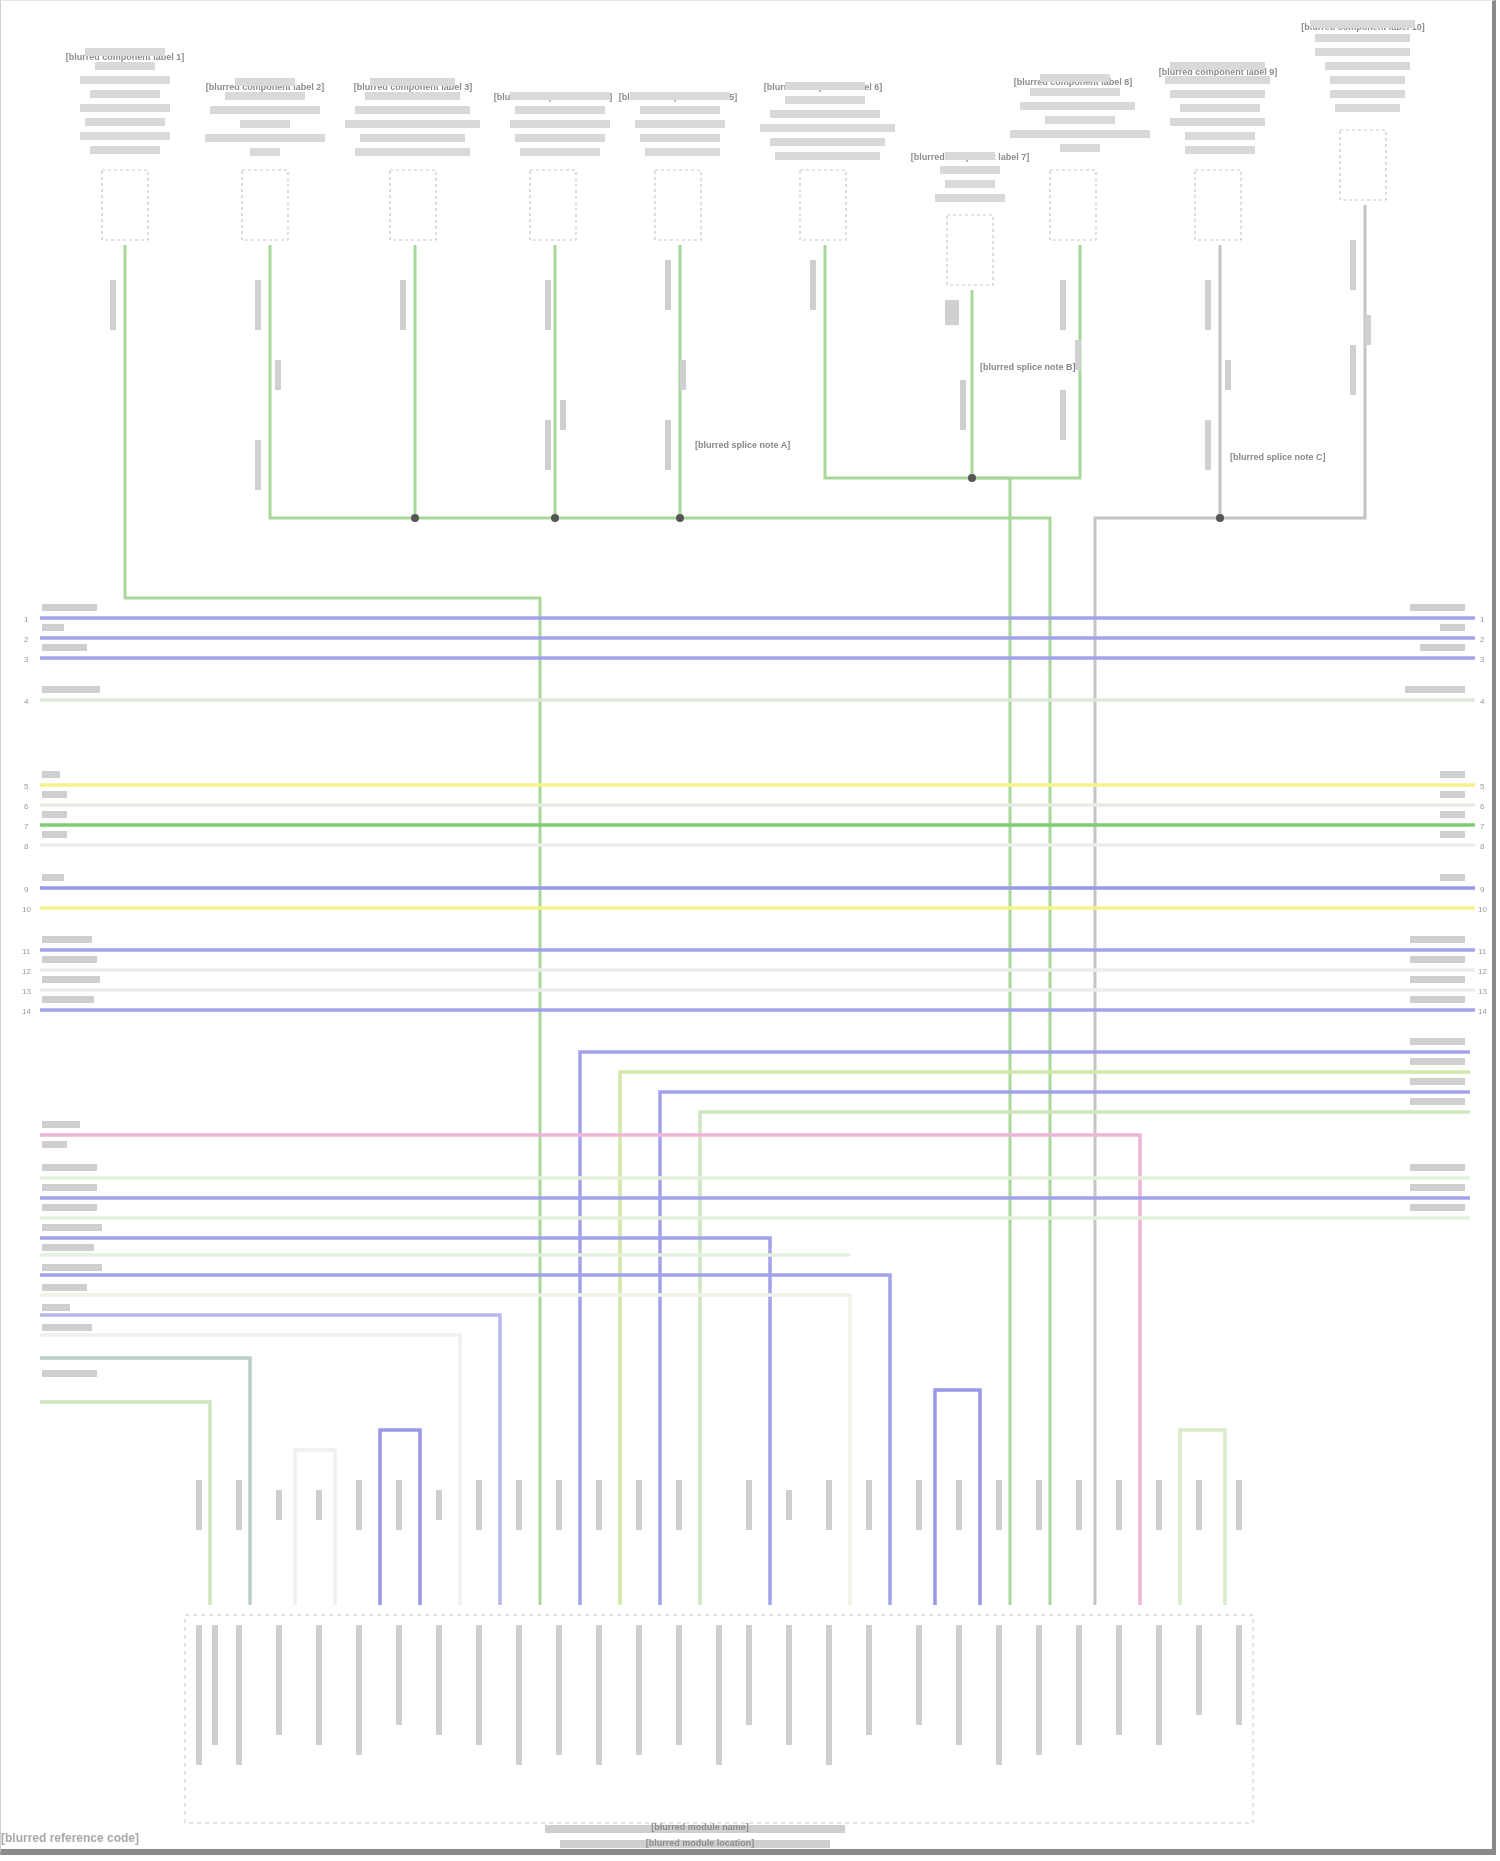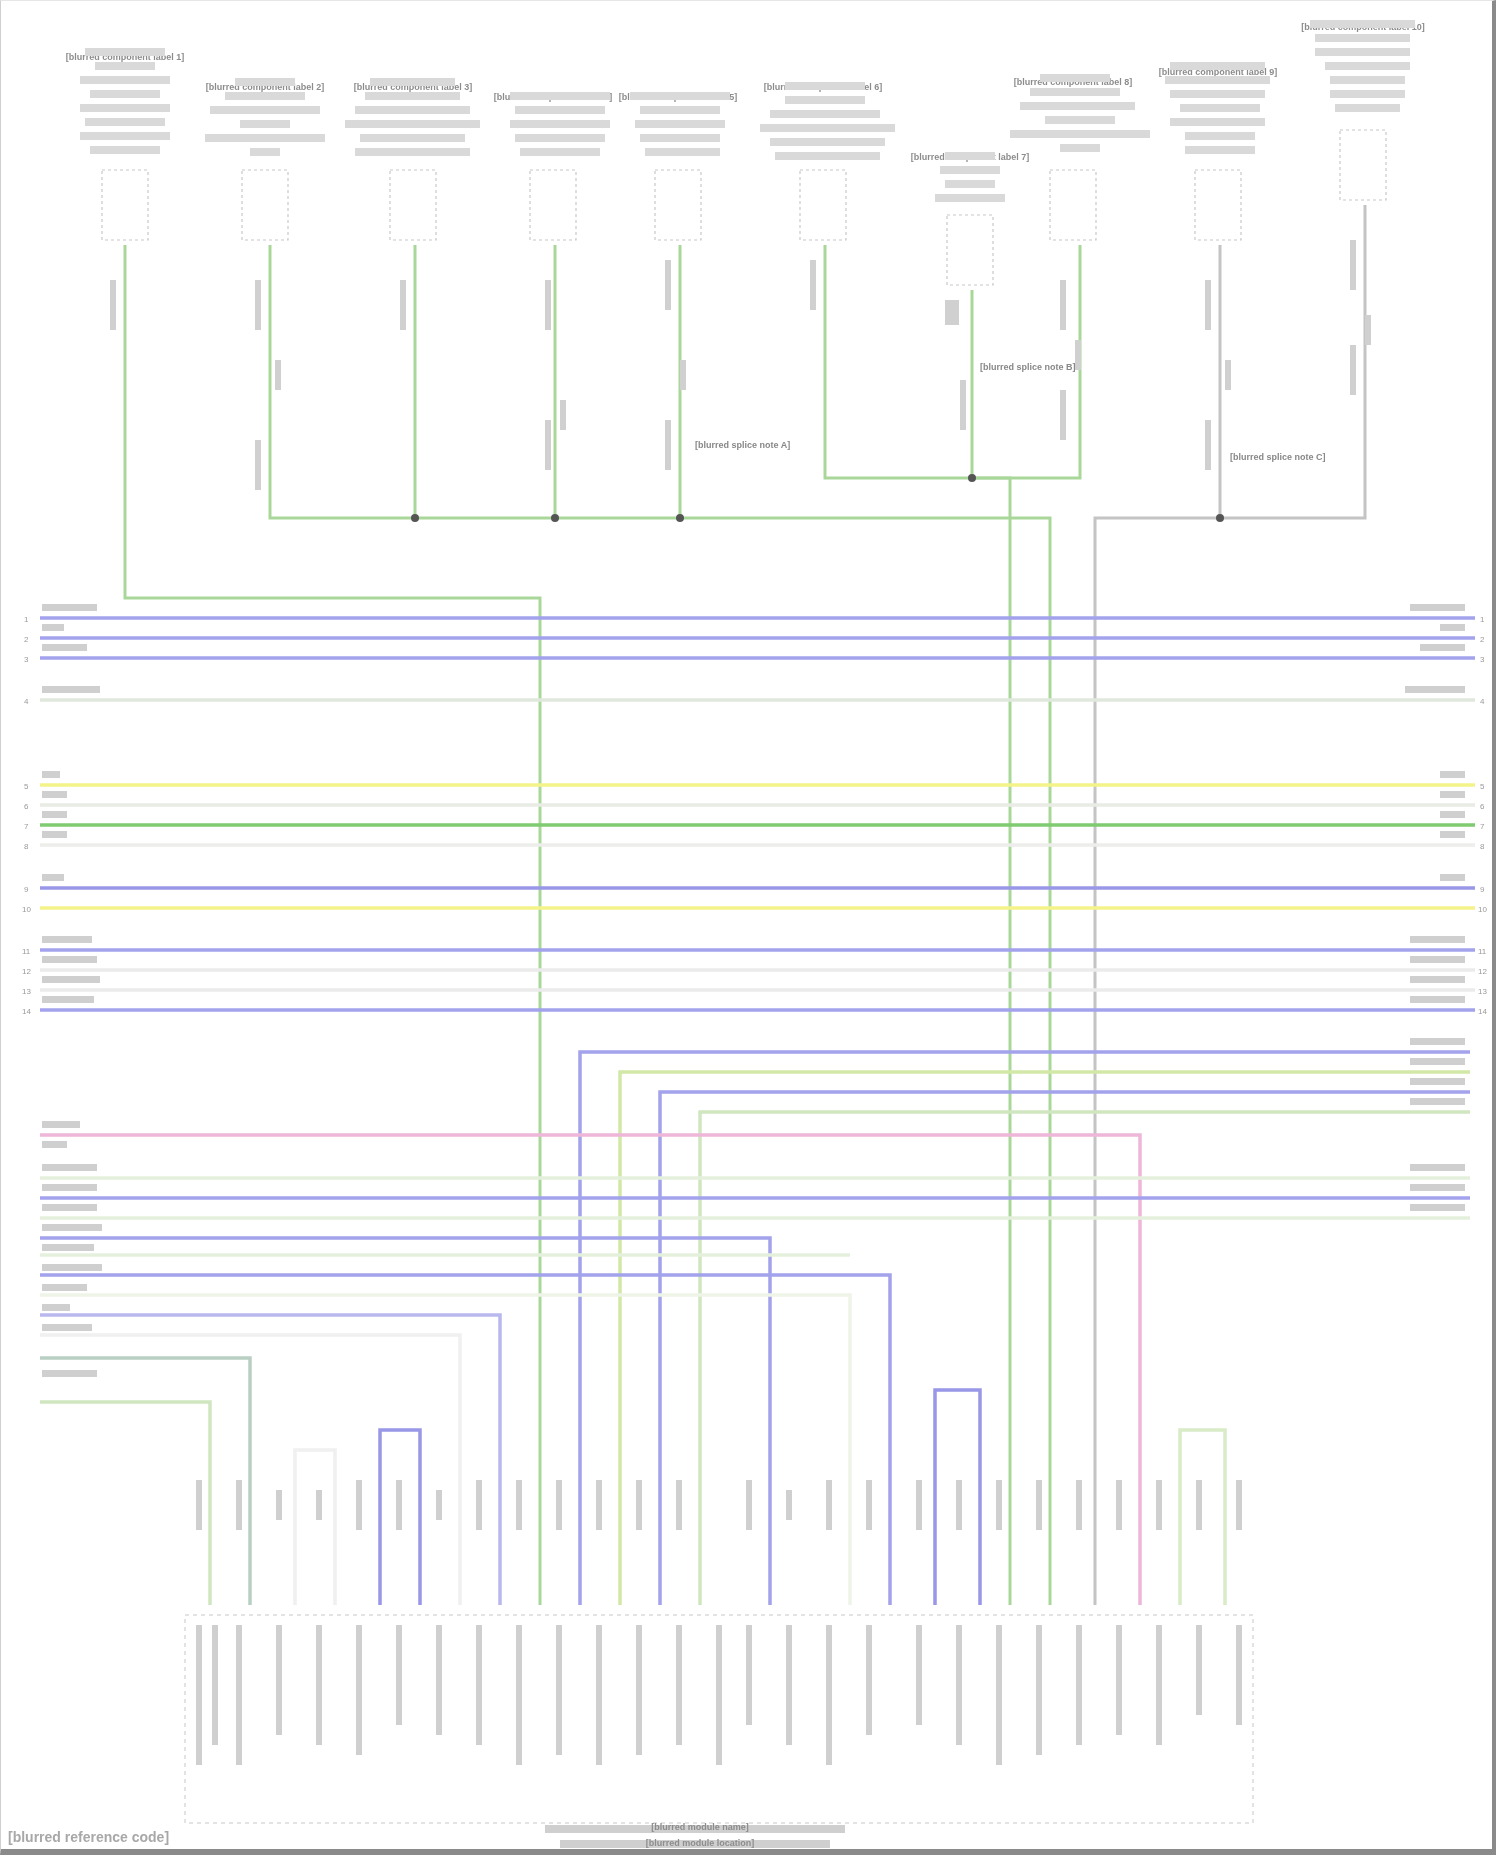--- a/index.html
+++ b/index.html
@@ -5,21 +5,21 @@
   html, body { margin: 0; padding: 0; background: #ffffff; }
   body { width: 1500px; height: 1861px; position: relative; overflow: hidden;
          font-family: "Liberation Sans", sans-serif; }
   .frame { position: absolute; left: 0; top: 0; width: 1496px; height: 1855px;
            border-right: 4px solid #8a8a8a; border-bottom: 6px solid #8a8a8a;
            border-left: 1px solid #cfcfcf; border-top: 1px solid #e6e6e6; box-sizing: border-box; }
   svg { position: absolute; left: 0; top: 0; }
   .lbl { font-family: "Liberation Sans", sans-serif; font-size: 9px; fill: #888; font-weight: bold; }
   .cmp { font-family: "Liberation Sans", sans-serif; font-size: 9px; fill: #8c8c8c; font-weight: bold; text-anchor: middle; }
   .pin { font-family: "Liberation Sans", sans-serif; font-size: 8px; fill: #9a9a9a; }
-  .foot { position: absolute; left: 8px; bottom: 16px; font-size: 14px; color: #a8a8a8; font-weight: bold; }
+  .foot { position: absolute; left: 1px; bottom: 16px; font-size: 12px; color: #a8a8a8; font-weight: bold; }
 </style>
 </head>
 <body>
 
 <div class="frame"></div>
 
 <svg width="1500" height="1861" viewBox="0 0 1500 1861">
 
   <g fill="none" stroke="#c8c8c8" stroke-dasharray="3,3" stroke-width="1.2">
     <rect x="102" y="170" width="46" height="70"></rect>

